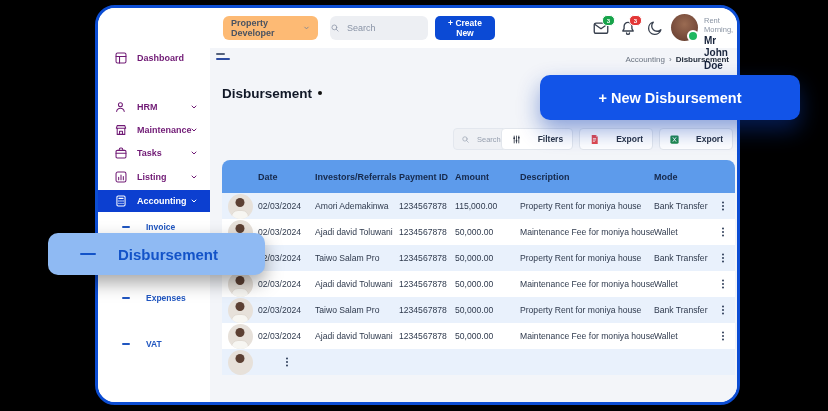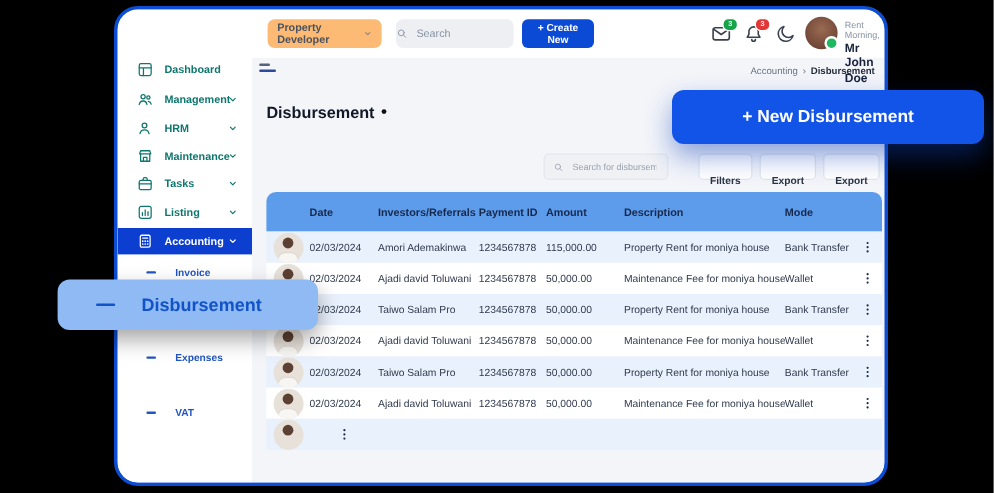--- a/index.html
+++ b/index.html
@@ -52,21 +52,21 @@
     position:absolute;left:573px;top:6px;width:27px;height:27px;border-radius:50%;
     background:radial-gradient(circle at 50% 38%, #9A6B52 0%, #7B4F3E 55%, #5E3A2C 100%);
   }
   .user-status{position:absolute;right:-1px;bottom:-1px;width:8px;height:8px;border-radius:50%;background:#1FB860;border:2px solid #fff;}
   .greet{position:absolute;left:606px;top:8px;line-height:1.25;}
   .greet-hello{font-size:7.5px;color:#8A94A3;}
   .greet-name{font-size:10px;font-weight:700;color:#17233B;}
 
   
   .sidebar{position:absolute;top:40px;left:0;width:112px;bottom:0;background:#fff;z-index:2;}
-  .side-item{position:absolute;left:0;width:112px;height:20px;display:flex;align-items:center;cursor:pointer;color:#0f766e;}
+  .side-item{position:absolute;left:0;width:112px;height:20px;display:flex;align-items:center;cursor:pointer;color:#701a75;}
   .side-item .sicon{width:14px;height:14px;margin-left:16px;flex:none;}
   .side-item .sicon svg{width:14px;height:14px;}
   .side-item .slabel{font-size:9px;font-weight:700;margin-left:9px;white-space:nowrap;}
   .side-item .schev{width:8px;height:8px;position:absolute;right:12px;}
   .side-item.active{background:#0C3FD0;color:#fff;height:22px;border-radius:0;}
   .sub-item{position:absolute;left:0;width:112px;height:16px;display:flex;align-items:center;cursor:pointer;color:#2056C0;}
   .sub-dash{width:8px;height:1.6px;background:#2056C0;border-radius:1px;margin-left:24px;flex:none;}
   .sub-label{font-size:8.5px;font-weight:600;margin-left:16px;white-space:nowrap;text-align:right;}
 
   
@@ -86,21 +86,21 @@
   .tb-search{
     position:absolute;left:243px;top:80px;width:104px;height:22px;background:#EFF1F5;border:1px solid #E3E7EE;border-radius:4px;
     display:flex;align-items:center;gap:5px;padding:0 7px;box-sizing:border-box;
   }
   .tb-search svg{width:9px;height:9px;color:#98A1B0;flex:none;}
   .tb-search input{border:none;background:transparent;outline:none;width:100%;font-size:7.5px;color:#5A6372;font-family:inherit;}
   .tb-search input::placeholder{color:#98A1B0;}
   .tb-group{position:absolute;top:80px;right:4px;display:flex;gap:6px;}
   .tb-btn{
     height:22px;background:#fff;border:1px solid #E2E6EC;border-radius:4px;display:flex;align-items:center;gap:16px;
-    padding:0 9px;font-size:8.5px;font-weight:600;color:#2A3342;cursor:pointer;font-family:inherit;box-sizing:border-box;flex-direction:column;
+    padding:0 9px;font-size:8.5px;font-weight:600;color:#2A3342;cursor:pointer;font-family:inherit;box-sizing:border-box;
   }
   .tb-btn svg{width:11px;height:11px;}
   .tb-btn .slider{color:#2A3342;}
 
   
   .table{position:absolute;left:12px;top:112px;width:513px;}
   .thead-row,.trow{display:grid;grid-template-columns:36px 57px 84px 56px 65px 134px 56px 25px;align-items:center;}
   .thead-row{height:33px;background:#5D9BEB;border-radius:8px 8px 0 0;}
   .th{font-size:9px;font-weight:700;color:#16294B;}
   .trow{height:26px;background:#fff;}
@@ -109,21 +109,21 @@
   .c-avatar{display:flex;justify-content:center;}
   .avatar{position:relative;width:25px;height:25px;border-radius:50%;background:#E7E1DA;overflow:hidden;flex:none;}
   .av-head{position:absolute;left:50%;top:4px;transform:translateX(-50%);width:9px;height:9px;border-radius:50%;background:#5C4033;}
   .av-body{position:absolute;left:50%;bottom:-3px;transform:translateX(-50%);width:16px;height:10px;border-radius:7px 7px 0 0;background:#F7F6F2;border:1px solid #E0DAD2;}
   .c-actions{display:flex;justify-content:center;}
   .kebab{width:12px;height:14px;color:#1A2B48;cursor:pointer;}
   .kebab svg{width:12px;height:14px;}
 
   
   .overlay-btn{
-    position:absolute;left:560px;top:75px;width:260px;height:45px;background:#1254E8;border:none;border-radius:10px;
+    position:absolute;left:540px;top:75px;width:260px;height:45px;background:#1254E8;border:none;border-radius:10px;
     color:#fff;font-size:14.5px;font-weight:700;font-family:inherit;cursor:pointer;z-index:6;
     display:flex;align-items:center;justify-content:center;
     box-shadow:0 10px 22px rgba(10,60,180,.45);
   }
   .callout{
     position:absolute;left:48px;top:233px;width:217px;height:42px;background:#8FBAF3;border-radius:10px;z-index:6;
     display:flex;align-items:center;cursor:pointer;box-shadow:0 8px 18px rgba(0,0,0,.35);
   }
   .callout .dash{width:16px;height:2.6px;background:#1353C8;border-radius:2px;margin-left:32px;flex:none;}
   .callout .clabel{font-size:15px;font-weight:700;color:#1353C8;margin-left:22px;}
@@ -186,34 +186,20 @@
     <div class="side-item" style="top:0px;">
       <span class="sicon">
           <svg class="ic" viewBox="0 0 24 24">
             <rect x="3.5" y="3.5" width="17" height="17" rx="2.5"></rect>
             <path d="M3.5 9.5h17M9.5 20.5v-11"></path>
           </svg>
         </span>
       <span class="slabel">Dashboard</span>
     </div>
 
-    <div class="side-item" style="top:25px;">
-      <span class="sicon">
-          <svg class="ic" viewBox="0 0 24 24">
-            <circle cx="9" cy="8" r="3"></circle>
-            <path d="M3.5 19c.6-3.2 2.8-5 5.5-5s4.9 1.8 5.5 5"></path>
-            <circle cx="16.5" cy="9" r="2.3"></circle>
-            <path d="M16.5 14.5c2.2.3 3.6 1.7 4 4"></path>
-          </svg>
-        </span>
-      <span class="slabel">Management</span>
-      <svg class="schev ic" viewBox="0 0 24 24">
-          <path d="M6 9l6 6 6-6" stroke-width="3"></path>
-        </svg>
-    </div>
 
     <div class="side-item" style="top:49px;">
       <span class="sicon">
           <svg class="ic" viewBox="0 0 24 24">
             <circle cx="11" cy="8" r="3.4"></circle>
             <path d="M4.5 19.5c.7-3.6 3.2-5.5 6.5-5.5s5.8 1.9 6.5 5.5"></path>
           </svg>
         </span>
       <span class="slabel">HRM</span>
       <svg class="schev ic" viewBox="0 0 24 24">

